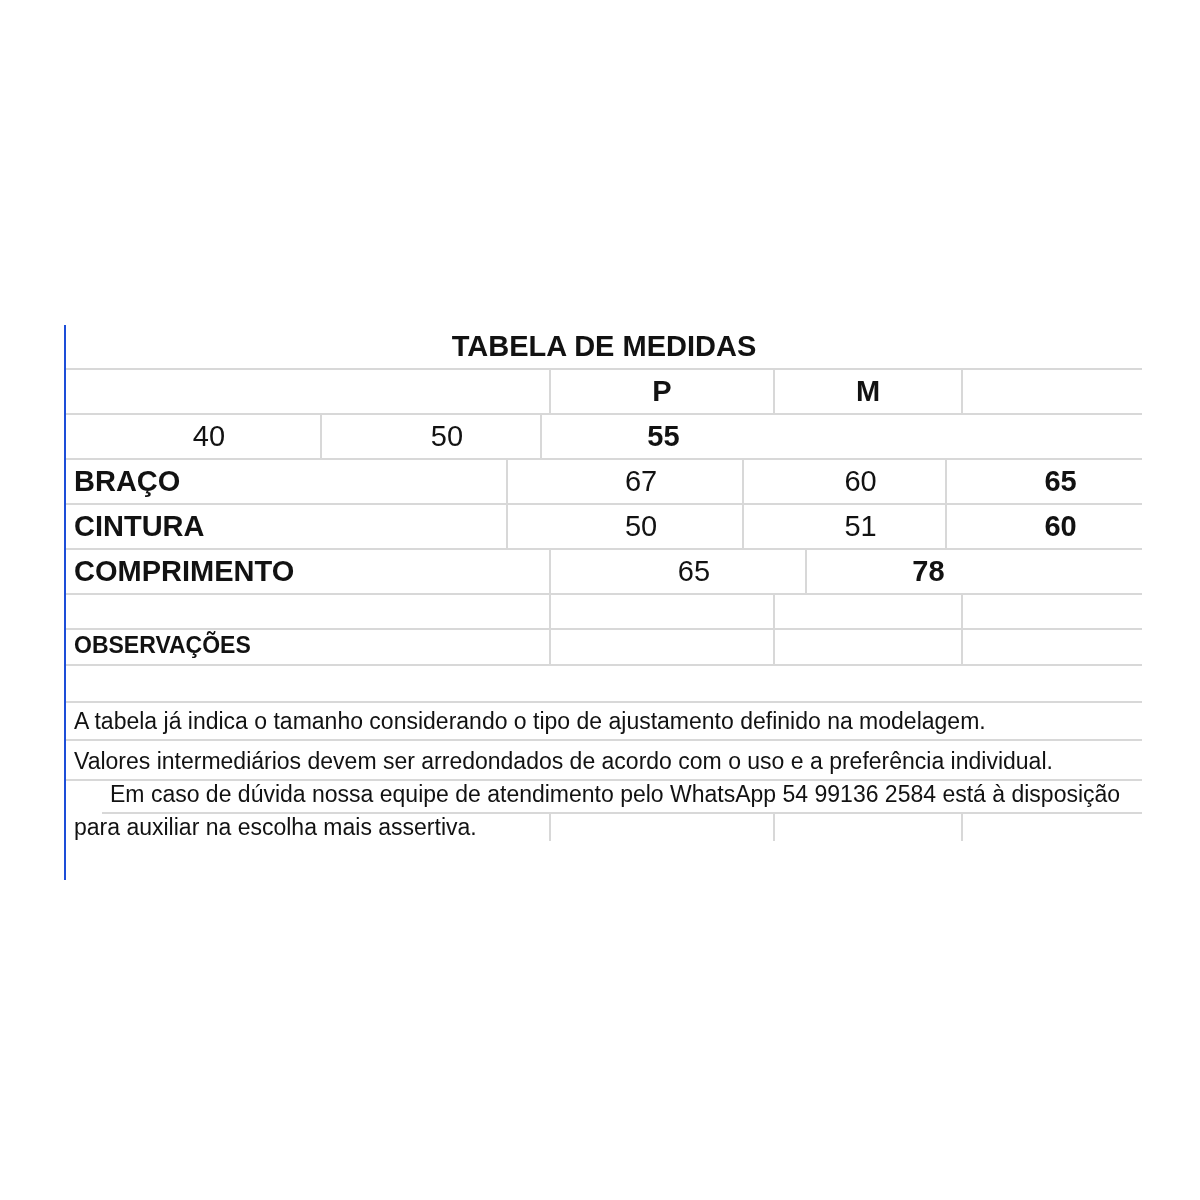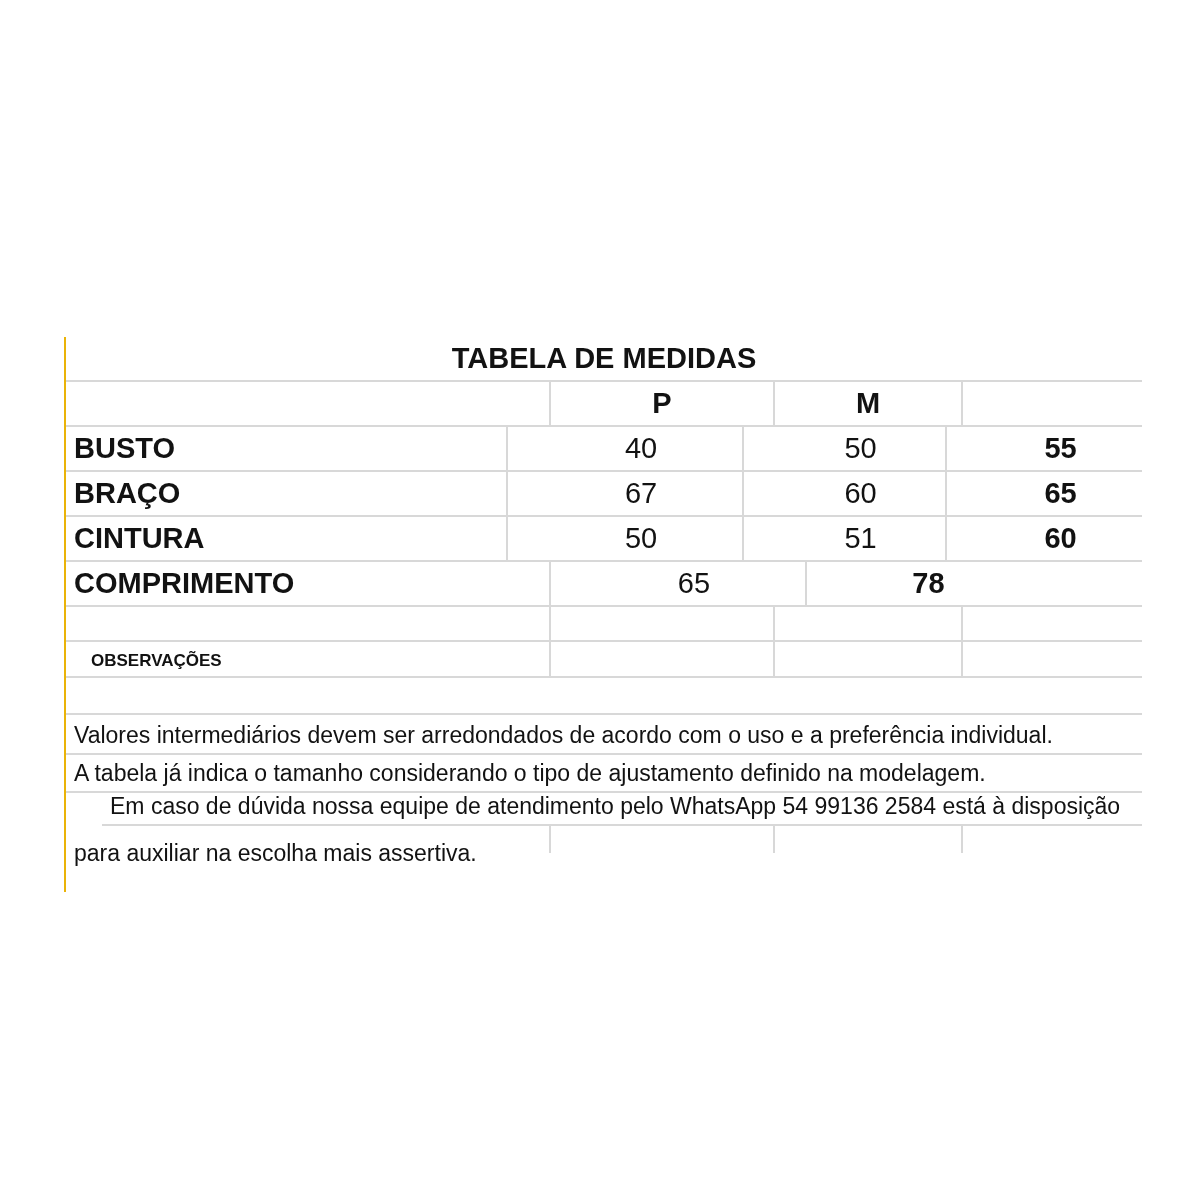--- a/index.html
+++ b/index.html
@@ -8,24 +8,24 @@
     width: 1200px;
     height: 1200px;
     background: #ffffff;
     overflow: hidden;
     font-family: "Liberation Sans", sans-serif;
     color: #121212;
   }
   .sheet {
     position: absolute;
     left: 64px;
-    top: 337px;
+    top: 325px;
     width: 1076px;
     height: 555px;
-    border-left: 2px solid #eab308;
+    border-left: 2px solid #1d4ed8;
     overflow: hidden;
     box-sizing: content-box;
   }
   .row {
     display: flex;
     box-sizing: border-box;
     border-bottom: 2px solid #d8d8d8;
     width: 1076px;
   }
   .row.noline { border-bottom: none; }
@@ -76,28 +76,28 @@
     margin-left: 32px;
   }
   .note-cell {
     align-items: flex-end;
     padding-left: 8px;
     padding-bottom: 4px;
     font-size: 23px;
   }
   .obs-cell {
     align-items: flex-end;
-    padding-left: 25px;
+    padding-left: 8px;
     padding-bottom: 5px;
-    font-size: 17px;
+    font-size: 23px;
     font-weight: bold;
   }
   .note-cut {
     align-items: flex-start;
-    padding-top: 14px;
+    padding-top: 0;
   }
   .b-u {
     font-weight: bold;
     text-decoration: underline;
     text-decoration-thickness: 2px;
     text-underline-offset: 3px;
   }
 </style>
 </head>
 <body>
@@ -109,21 +109,20 @@
       <div class="cell title-cell">TABELA DE MEDIDAS</div>
     </div>
 
     <div class="row r45">
       <div class="cell ca v"></div>
       <div class="cell cb v hdr">P</div>
       <div class="cell cc v hdr">M</div>
     </div>
 
     <div class="row r45">
-      <div class="cell ca v lbl">BUSTO</div>
       <div class="cell cb v val">40</div>
       <div class="cell cc v val">50</div>
       <div class="cell cd val">55</div>
     </div>
 
     <div class="row r45">
       <div class="cell ca v lbl">BRAÇO</div>
       <div class="cell cb v val">67</div>
       <div class="cell cc v val">60</div>
       <div class="cell cd val">65</div>
@@ -154,26 +153,26 @@
       <div class="cell cb v"></div>
       <div class="cell cc v"></div>
       <div class="cell cd"></div>
     </div>
 
 
     <div class="row r37">
       <div class="cell cfill"></div>
     </div>
 
+    <div class="row r38">
+      <div class="cell cfull note-cell">A tabela já indica o tamanho considerando o tipo de ajustamento definido na modelagem.</div>
+    </div>
+
     <div class="row r40">
       <div class="cell cfull note-cell">Valores intermediários devem ser arredondados de acordo com o uso e a preferência individual.</div>
-    </div>
-
-    <div class="row r38">
-      <div class="cell cfull note-cell">A tabela já indica o tamanho considerando o tipo de ajustamento definido na modelagem.</div>
     </div>
 
     <div class="row r33">
       <div class="cell cfull note-cell">Em caso de dúvida nossa equipe de atendimento pelo WhatsApp 54 99136 2584 está à disposição</div>
     </div>
 
     <div class="row r27 noline">
       <div class="cell ca v note-cell note-cut">para auxiliar na escolha mais assertiva.</div>
       <div class="cell cb v"></div>
       <div class="cell cc v"></div>

